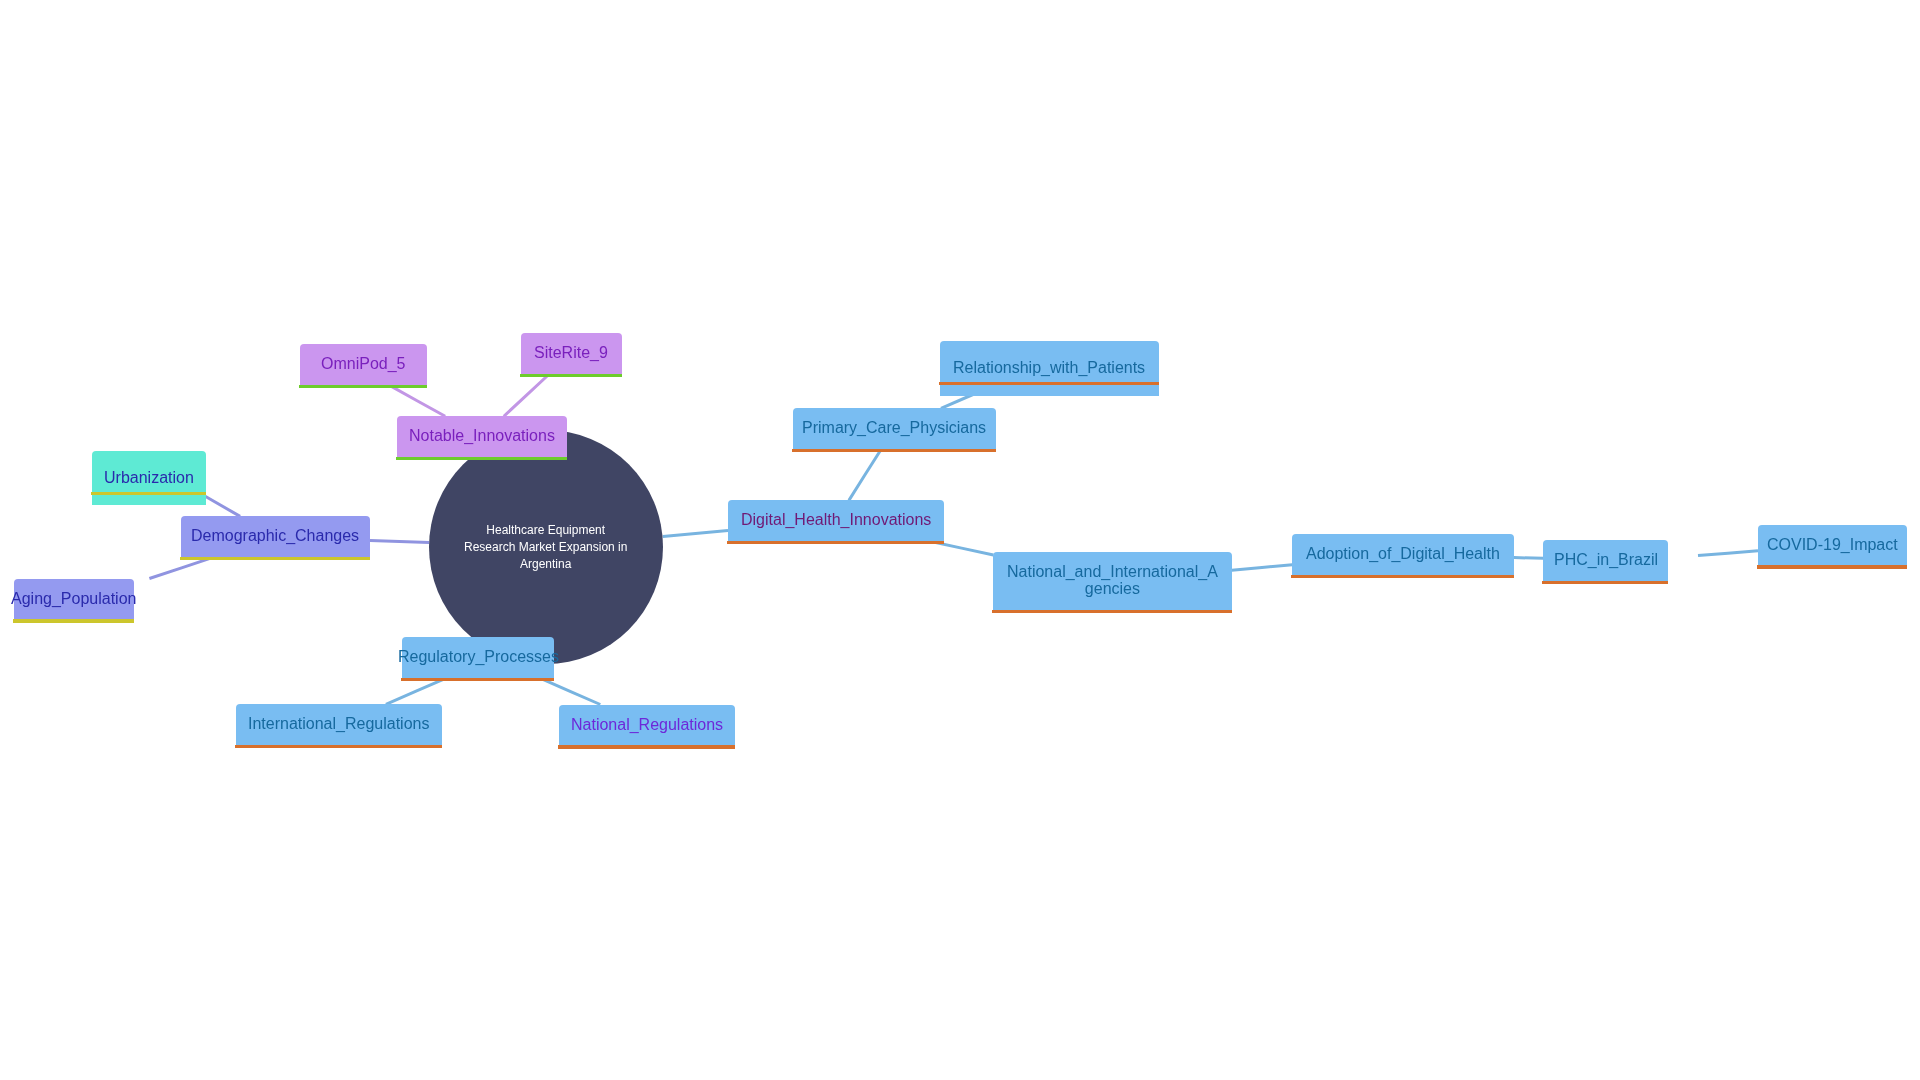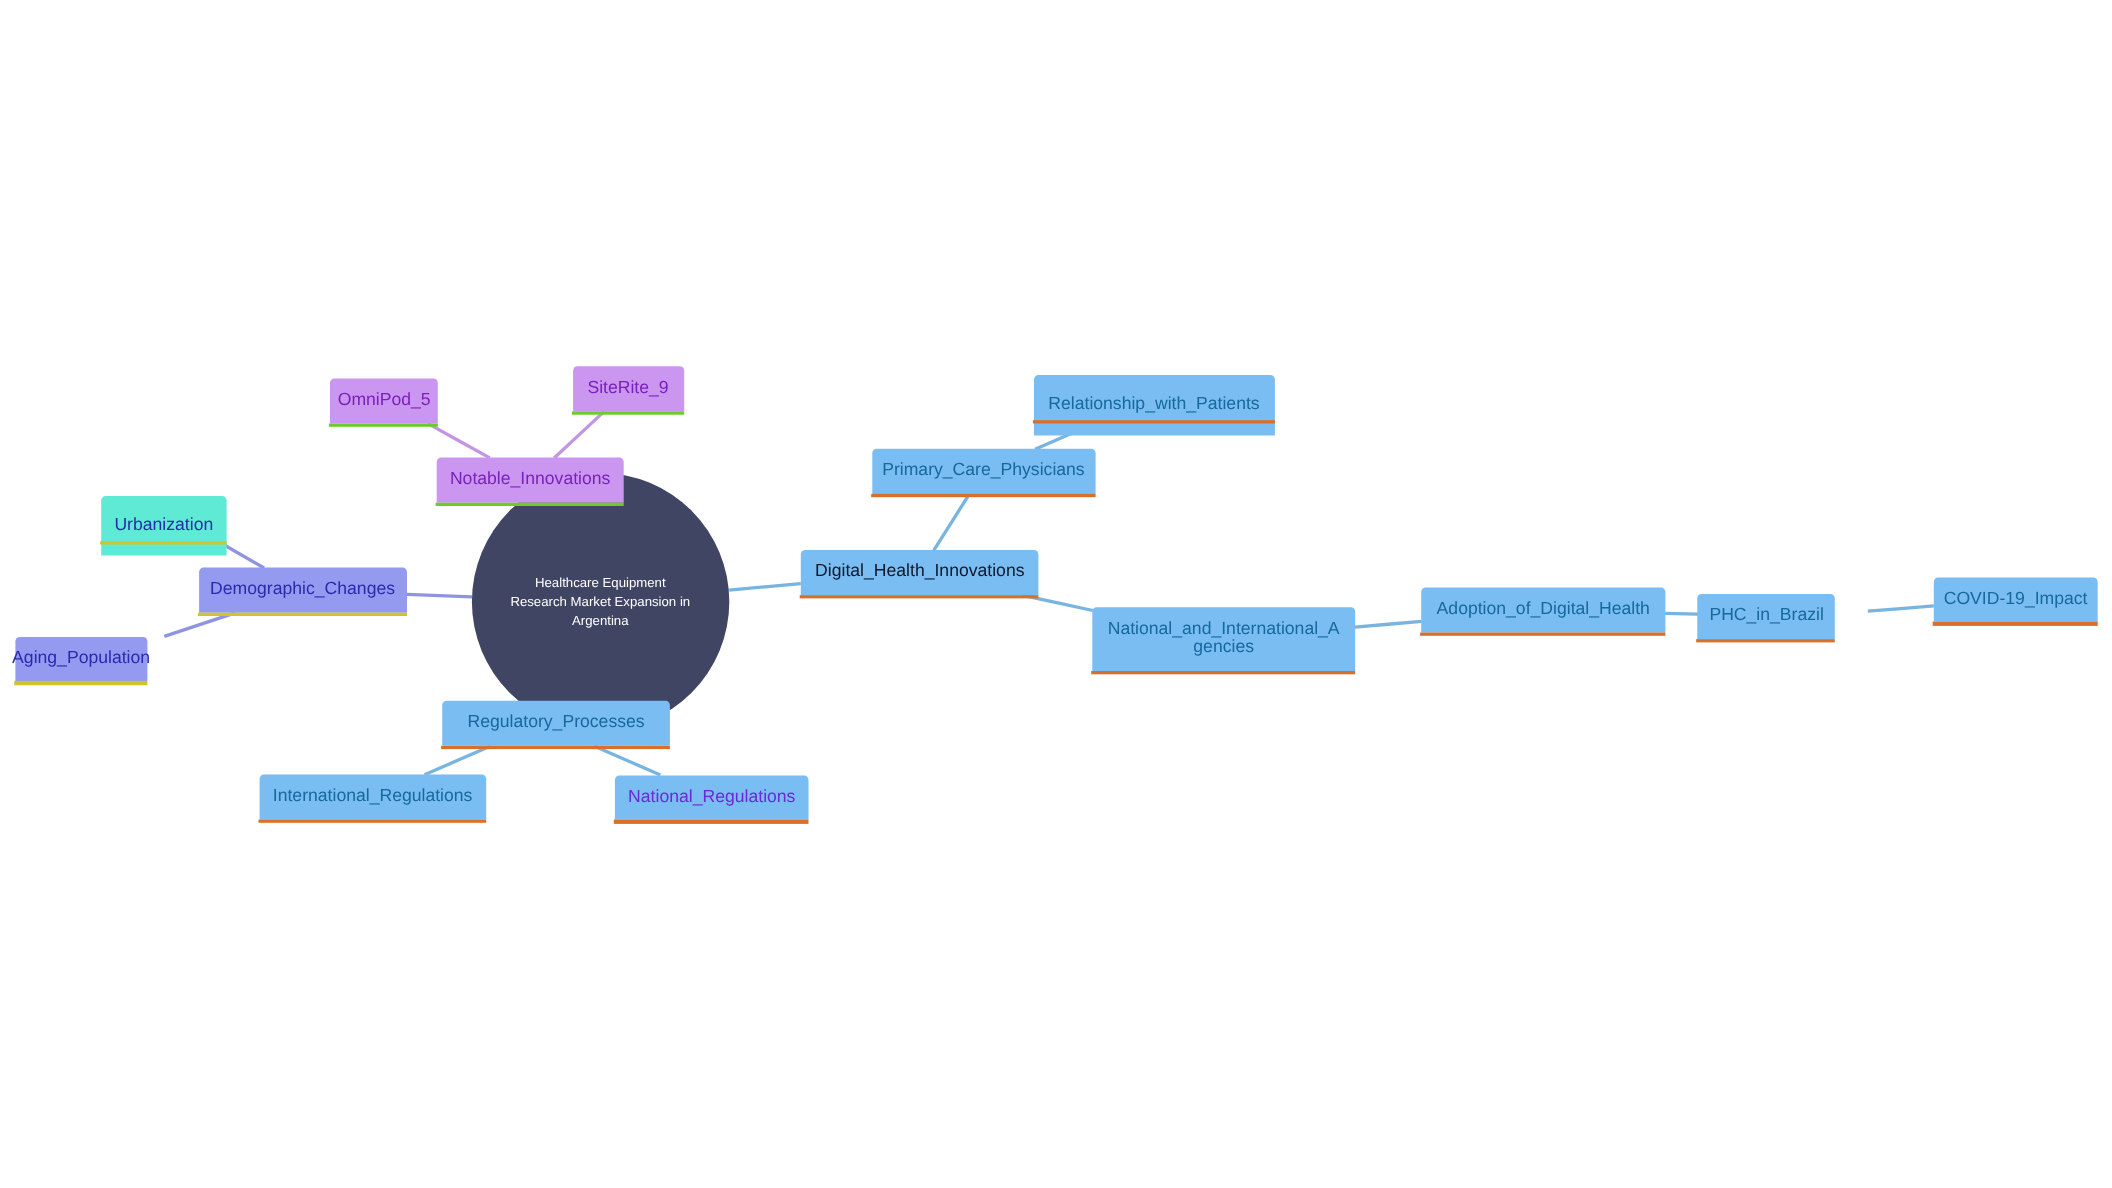--- a/index.html
+++ b/index.html
@@ -53,46 +53,46 @@
       <i class="ul" style="background: rgb(204, 198, 44); top: 40.8px; height: 3.3px;"></i>
     </div>
     <div class="node" style="left: 181px; top: 516.4px; width: 189px; height: 40.8px; background: rgb(148, 154, 240);">
       <span class="lbl" style="color: rgb(42, 42, 172);">Demographic_Changes</span>
       <i class="ul" style="background: rgb(204, 198, 44); top: 40.8px; height: 3.3px;"></i>
     </div>
     <div class="node" style="left: 13.6px; top: 578.5px; width: 120px; height: 40.8px; background: rgb(148, 154, 240);">
       <span class="lbl" style="color: rgb(42, 42, 172);">Aging_Population</span>
       <i class="ul" style="background: rgb(204, 198, 44); top: 40.8px; height: 3.3px;"></i>
     </div>
-    <div class="node" style="left: 299.8px; top: 344.3px; width: 98px; height: 40.8px; background: rgb(203, 150, 239);">
+    <div class="node" style="left: 299.8px; top: 344.3px; width: 127px; height: 40.8px; background: rgb(203, 150, 239);">
       <span class="lbl" style="color: rgb(122, 32, 189);">OmniPod_5</span>
       <i class="ul" style="background: rgb(109, 204, 44); top: 40.8px; height: 3.3px;"></i>
     </div>
     <div class="node" style="left: 520.5px; top: 333.2px; width: 101.6px; height: 40.8px; background: rgb(203, 150, 239);">
       <span class="lbl" style="color: rgb(122, 32, 189);">SiteRite_9</span>
       <i class="ul" style="background: rgb(109, 204, 44); top: 40.8px; height: 3.3px;"></i>
     </div>
     <div class="node" style="left: 396.7px; top: 416.3px; width: 170.3px; height: 40.8px; background: rgb(203, 150, 239);">
       <span class="lbl" style="color: rgb(122, 32, 189);">Notable_Innovations</span>
       <i class="ul" style="background: rgb(109, 204, 44); top: 40.8px; height: 3.3px;"></i>
     </div>
-    <div class="node" style="left: 402px; top: 637.4px; width: 207px; height: 40.8px; background: rgb(121, 189, 242);">
+    <div class="node" style="left: 402px; top: 637.4px; width: 152px; height: 40.8px; background: rgb(121, 189, 242);">
       <span class="lbl" style="color: rgb(22, 105, 158);">Regulatory_Processes</span>
       <i class="ul" style="background: rgb(216, 112, 44); top: 40.8px; height: 3.3px;"></i>
     </div>
     <div class="node" style="left: 235.8px; top: 704.3px; width: 206px; height: 40.8px; background: rgb(121, 189, 242);">
       <span class="lbl" style="color: rgb(22, 105, 158);">International_Regulations</span>
       <i class="ul" style="background: rgb(216, 112, 44); top: 40.8px; height: 3.3px;"></i>
     </div>
     <div class="node" style="left: 558.9px; top: 704.5px; width: 176.1px; height: 40.8px; background: rgb(121, 189, 242);">
       <span class="lbl" style="color: #6d28d9;">National_Regulations</span>
       <i class="ul" style="background: rgb(216, 112, 44); top: 40.8px; height: 3.3px;"></i>
     </div>
     <div class="node" style="left: 728px; top: 500.4px; width: 216px; height: 40.8px; background: rgb(121, 189, 242);">
-      <span class="lbl" style="color: #0f172a;">Digital_Health_Innovations</span>
+      <span class="lbl" style="color: #701a75;">Digital_Health_Innovations</span>
       <i class="ul" style="background: rgb(216, 112, 44); top: 40.8px; height: 3.3px;"></i>
     </div>
     <div class="node" style="left: 792.6px; top: 408.4px; width: 203px; height: 40.8px; background: rgb(121, 189, 242);">
       <span class="lbl" style="color: rgb(22, 105, 158);">Primary_Care_Physicians</span>
       <i class="ul" style="background: rgb(216, 112, 44); top: 40.8px; height: 3.3px;"></i>
     </div>
     <div class="node" style="left: 940px; top: 340.8px; width: 219px; height: 55px; background: rgb(121, 189, 242);">
       <span class="lbl" style="color: rgb(22, 105, 158);">Relationship_with_Patients</span>
       <i class="ul" style="background: rgb(216, 112, 44); top: 40.8px; height: 3.3px;"></i>
     </div>

